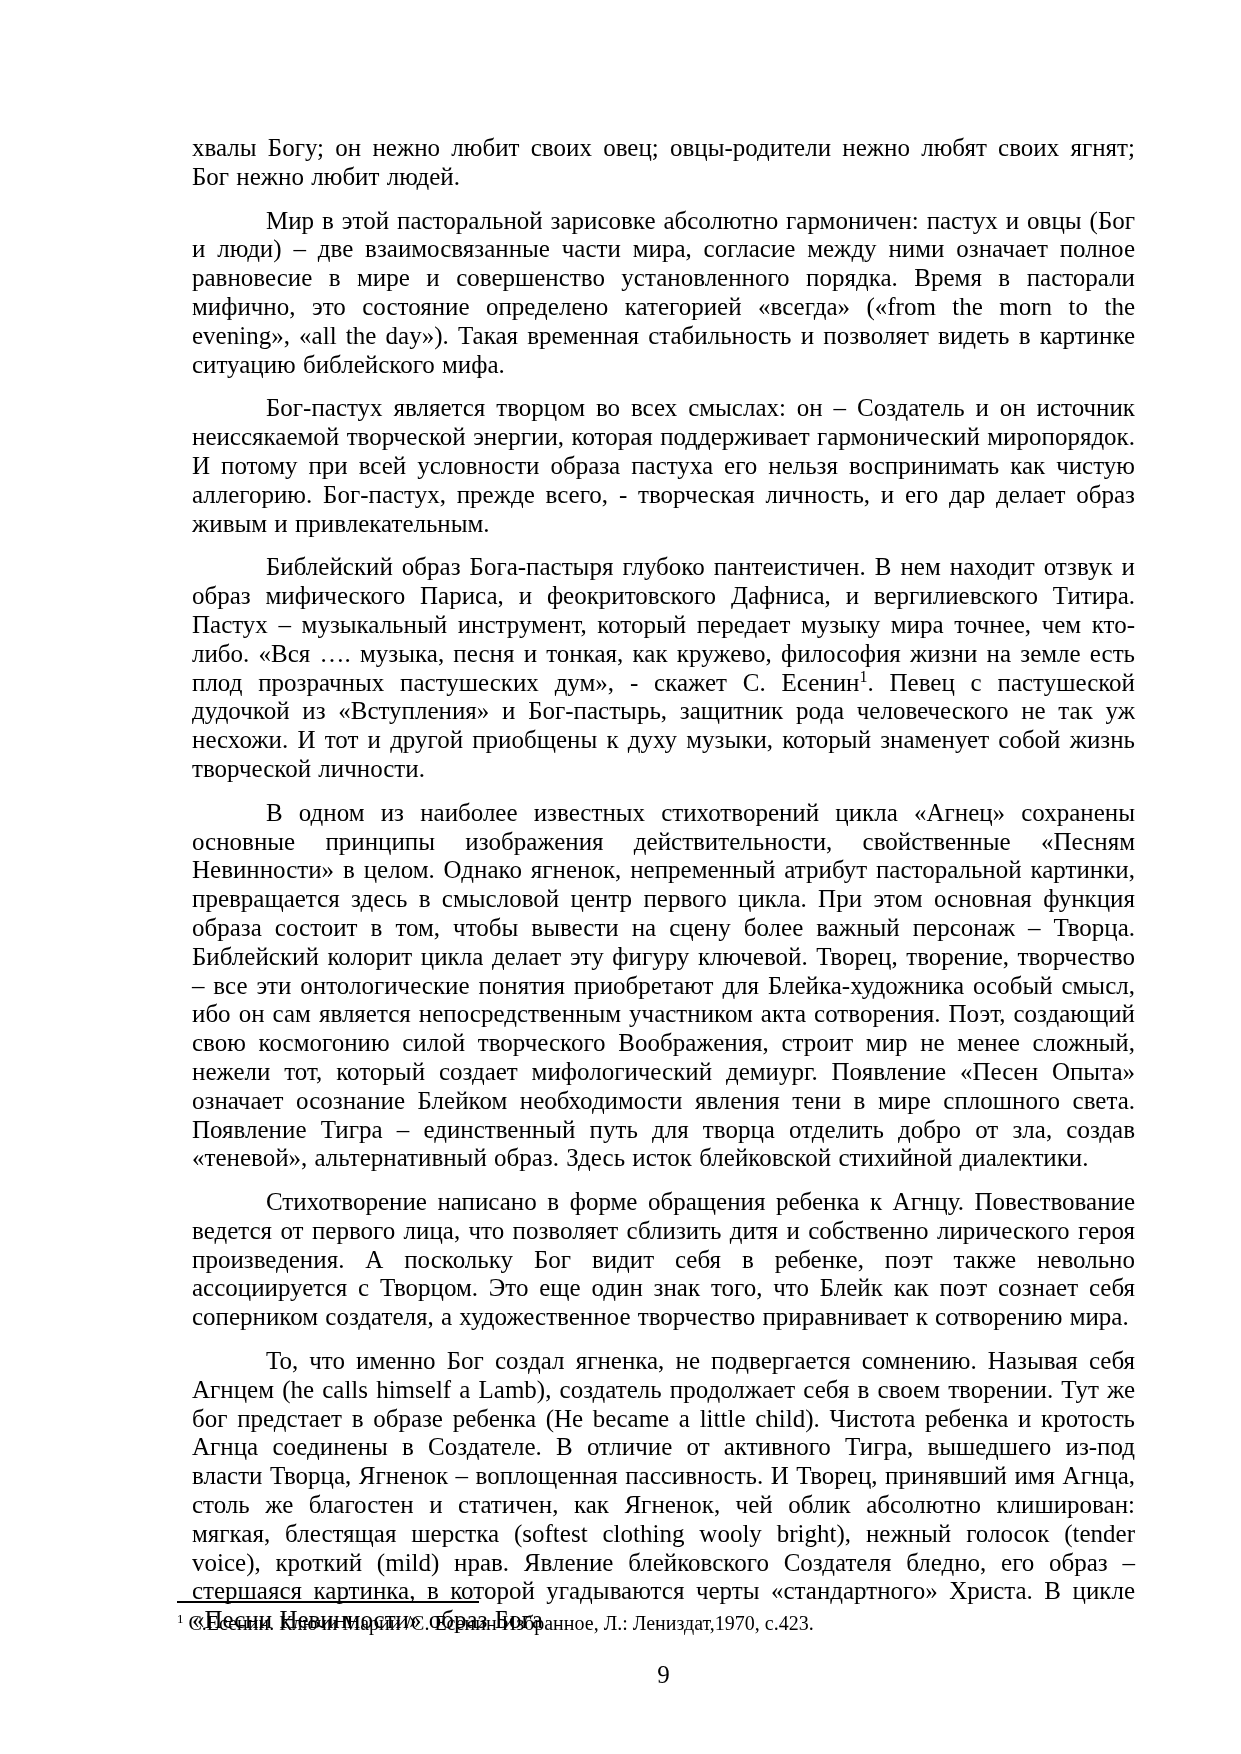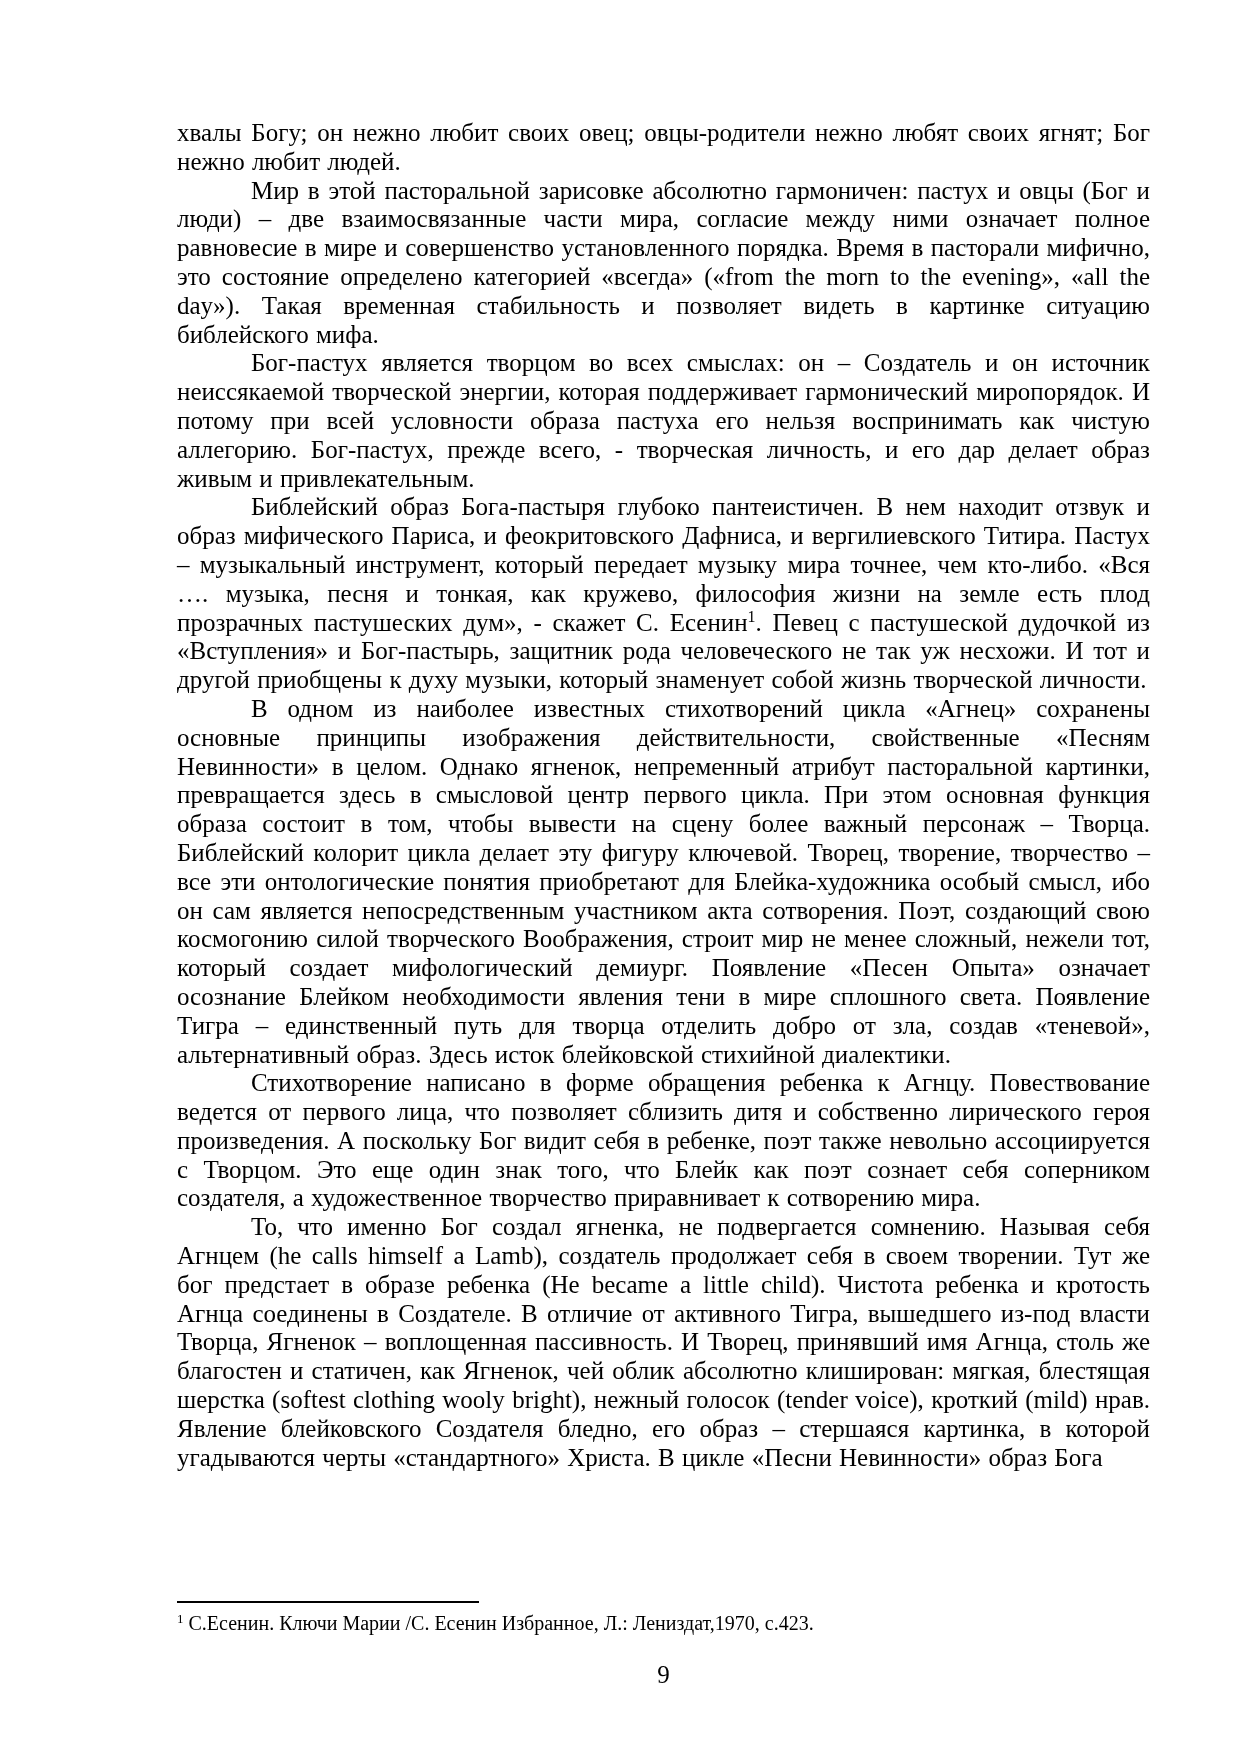--- a/index.html
+++ b/index.html
@@ -16,21 +16,21 @@
     font-family: "Liberation Serif", "DejaVu Serif", serif;
     overflow: hidden;
   }
   .text-block {
     position: absolute;
     left: 177px;
     top: 119px;
     width: 973px;
   }
   .par {
-    margin: 0;
+    margin: 15px;
     font-size: 25px;
     line-height: 28.8px;
     text-align: justify;
     text-justify: inter-word;
     text-indent: 74px;
     hyphens: none;
     -webkit-hyphens: none;
     word-spacing: 1px;
   }
   .par.no-indent {

